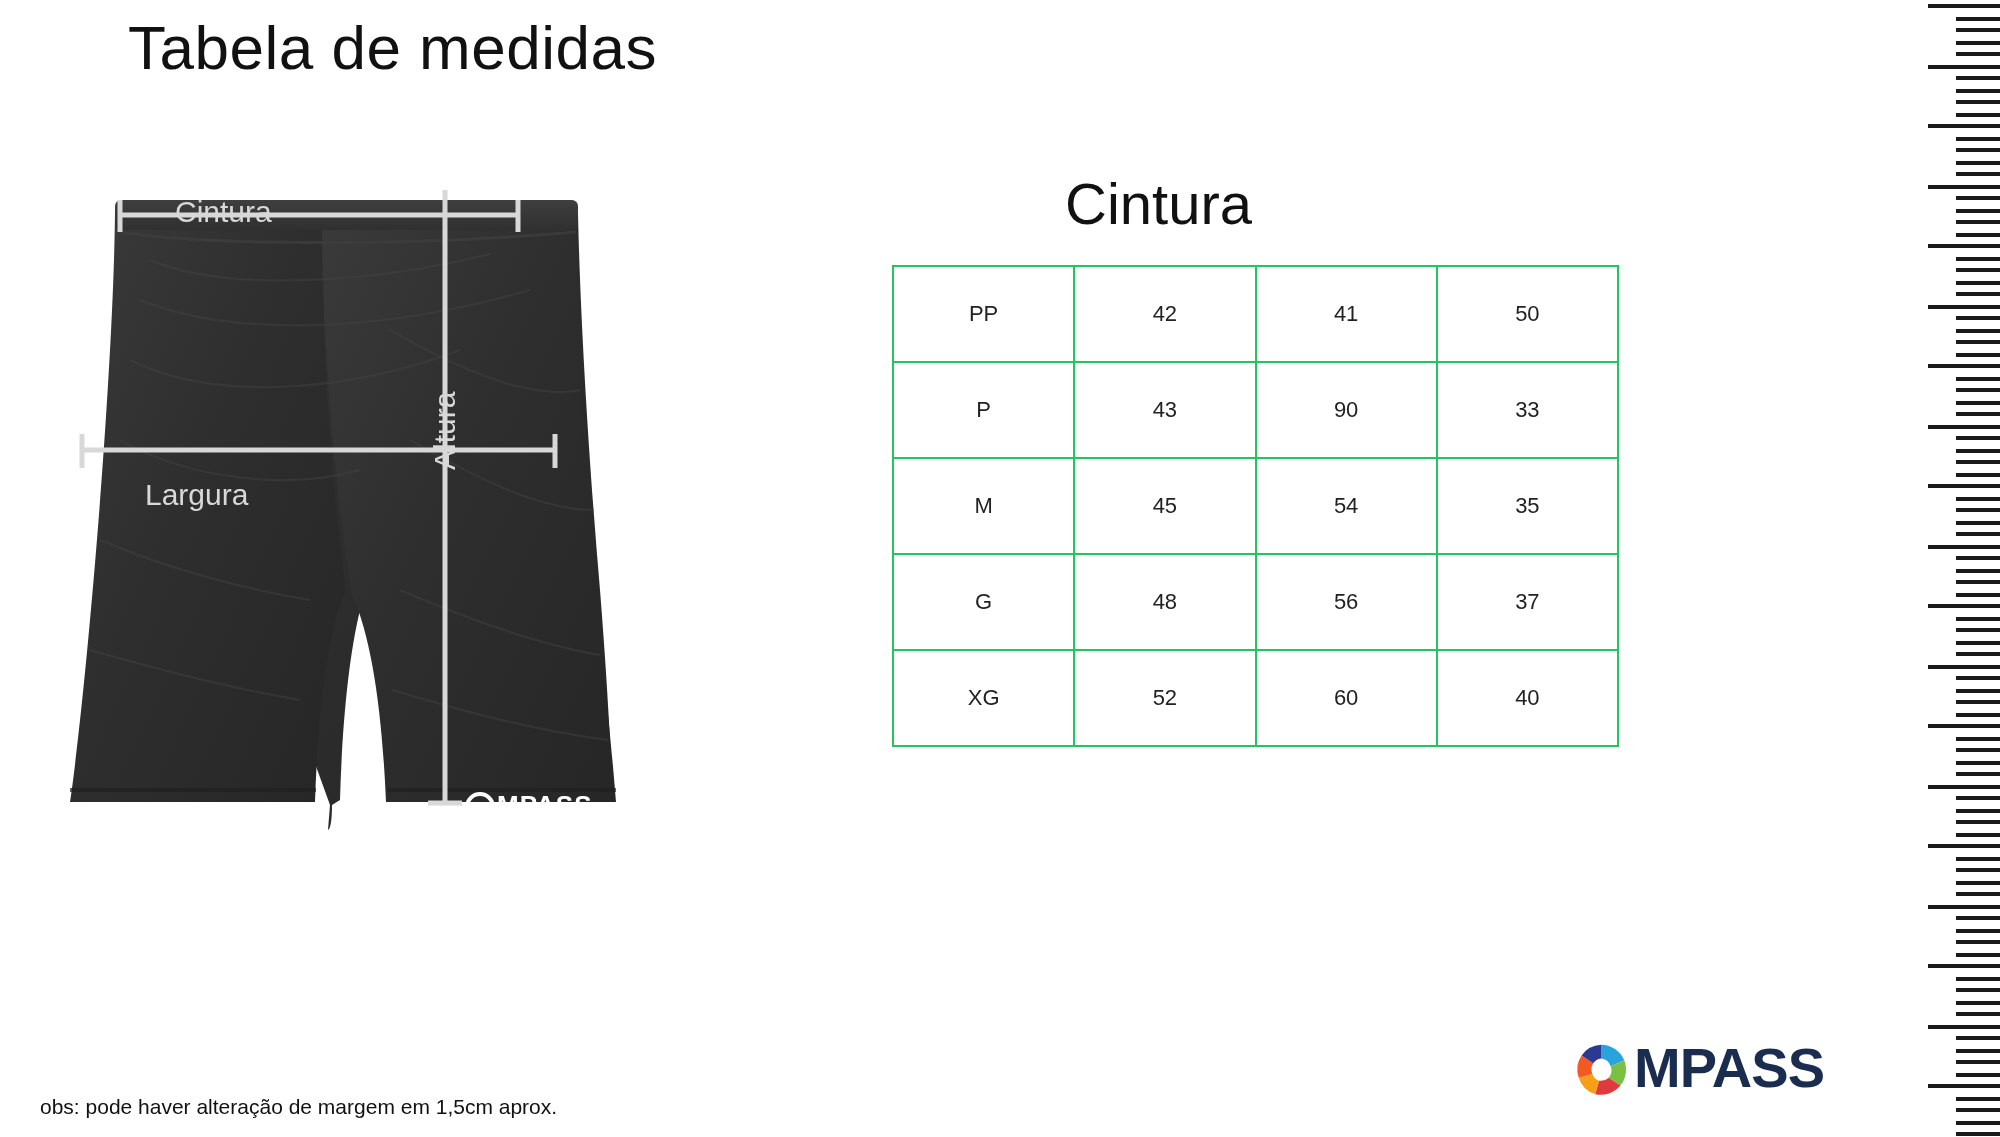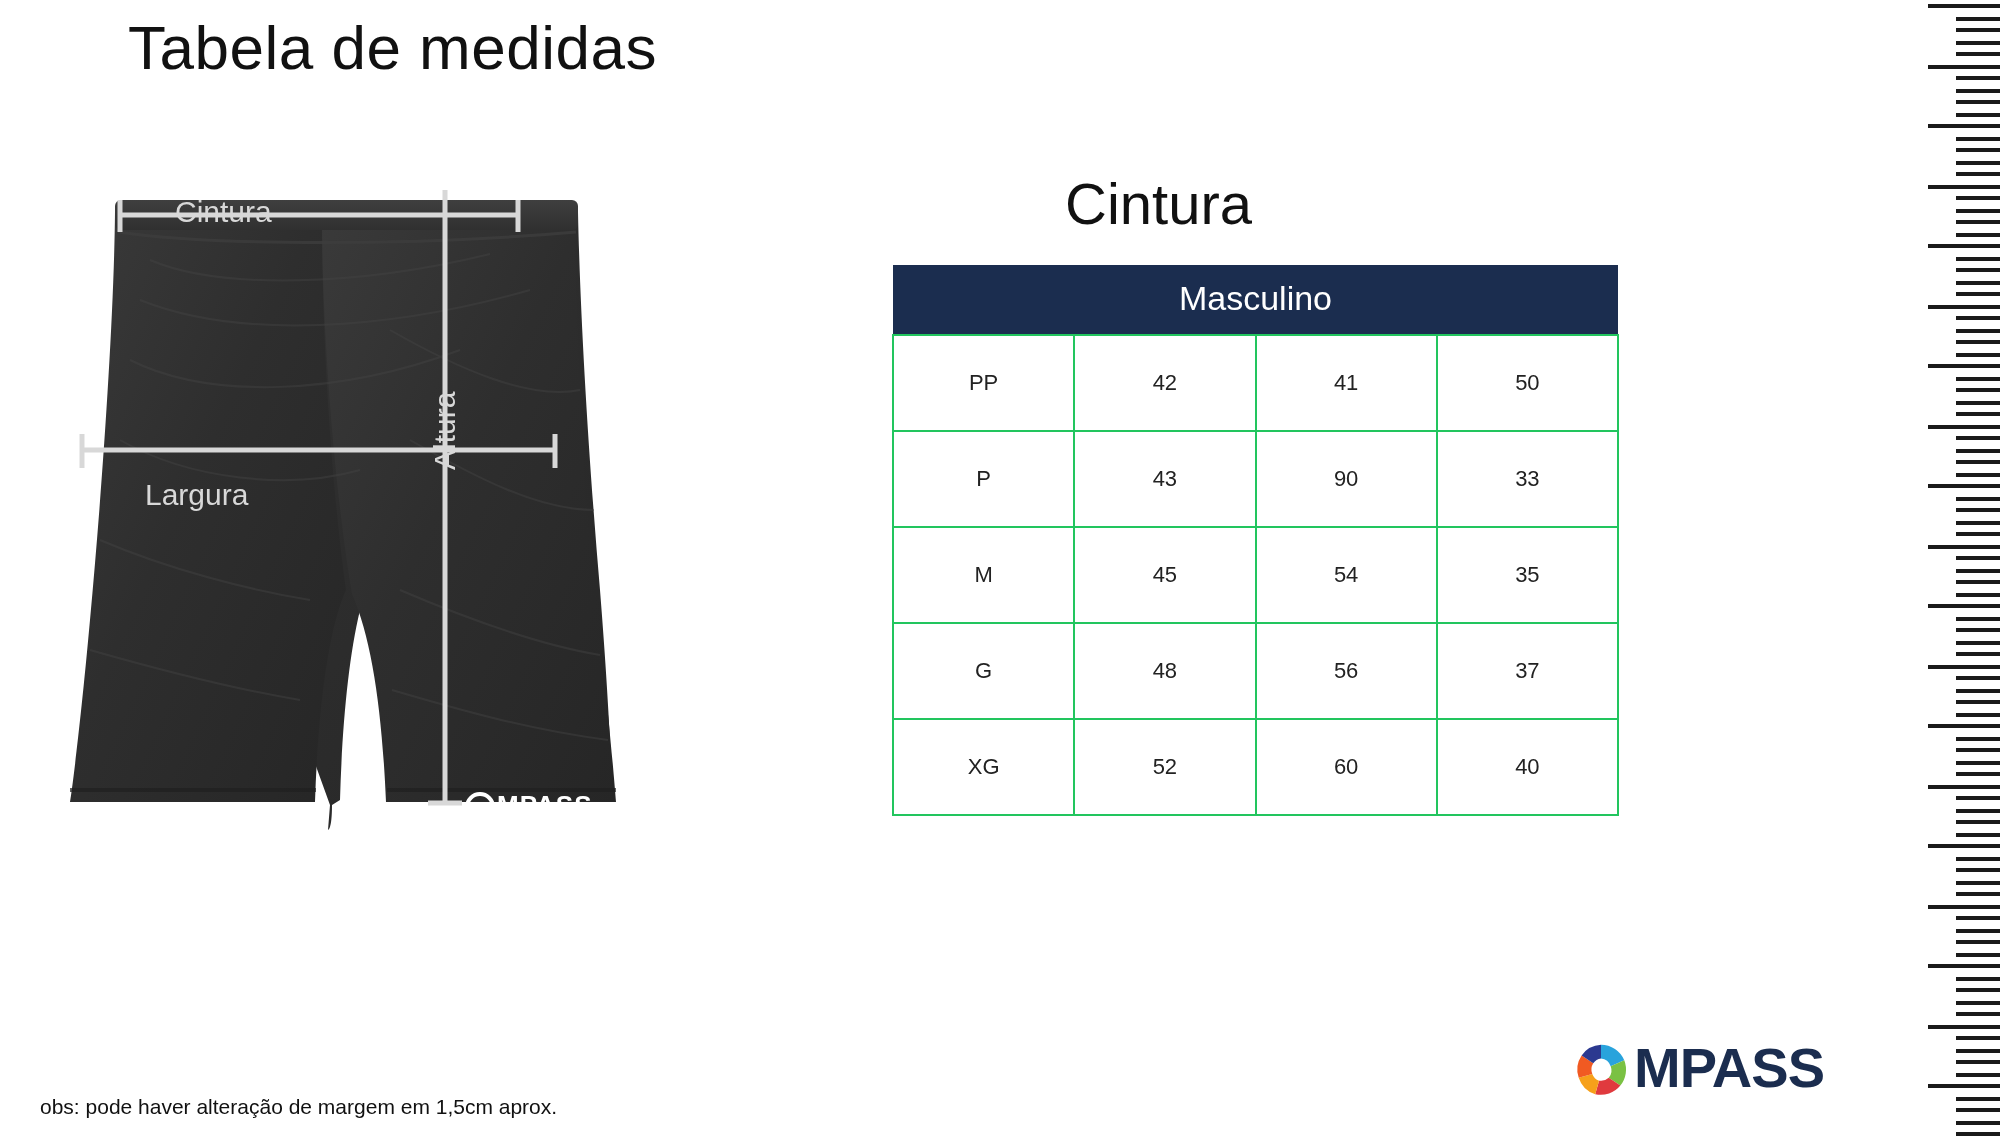--- a/index.html
+++ b/index.html
@@ -249,23 +249,20 @@
     <span class="swirl"></span>
       <span>MPASS</span>
   </div>
 </div>
 
 <div id="table-title">Cintura</div>
 
 <div id="size-table-wrap">
   <table id="size-table">
     <thead>
-      <tr>
-        <th class="group-head" colspan="4">Masculino</th>
-      </tr>
     </thead>
     <tbody>
       <tr>
         <td>PP</td>
         <td>42</td>
         <td>41</td>
         <td>50</td>
       </tr>
       <tr>
         <td>P</td>

